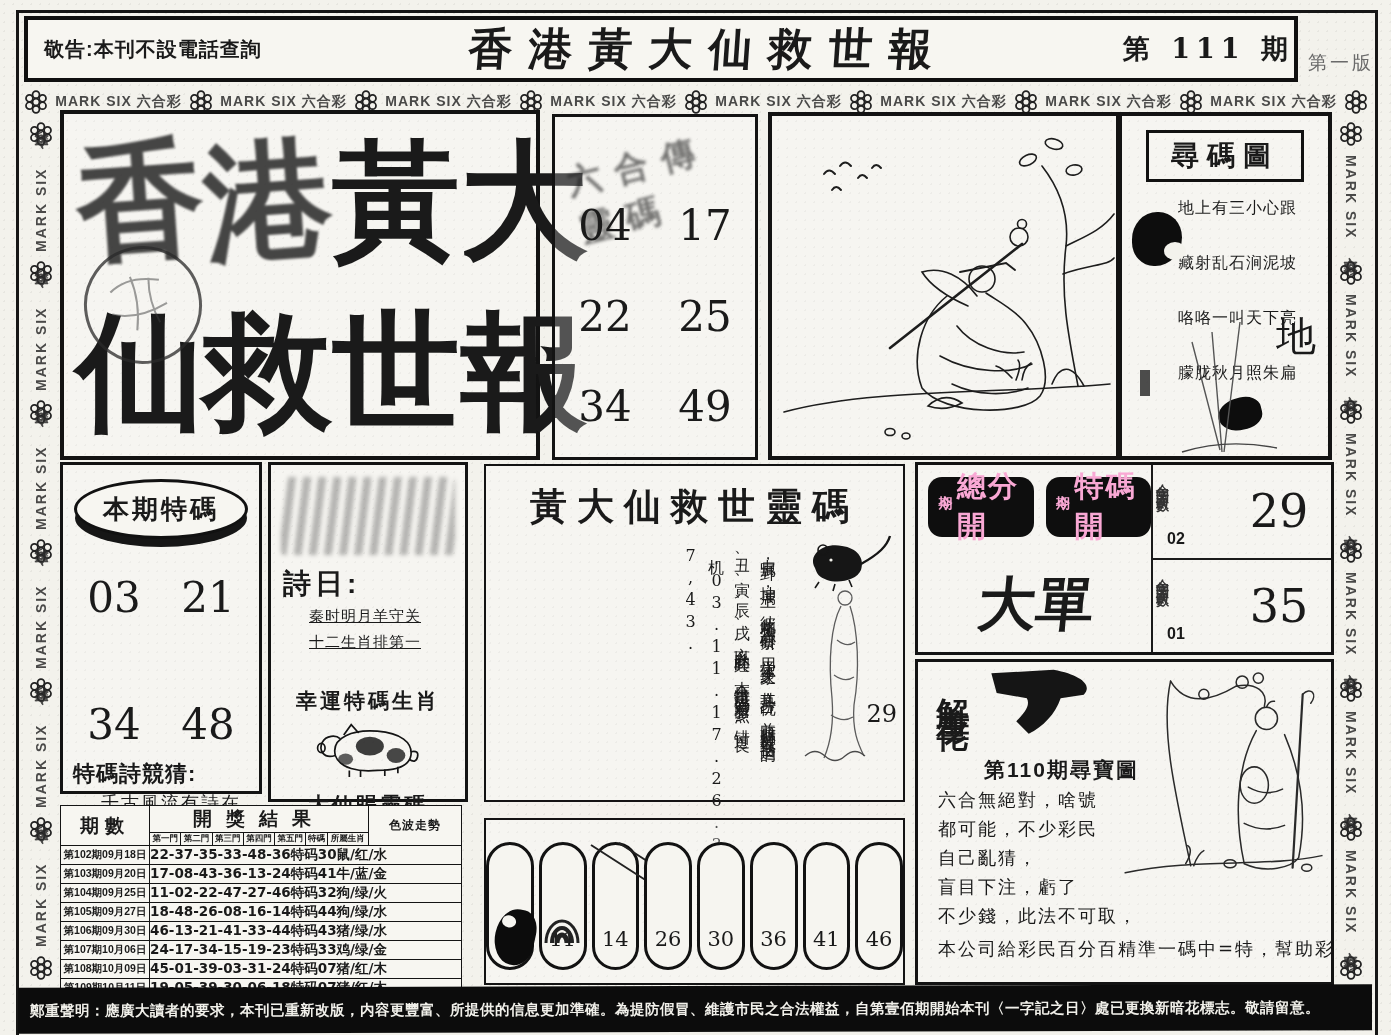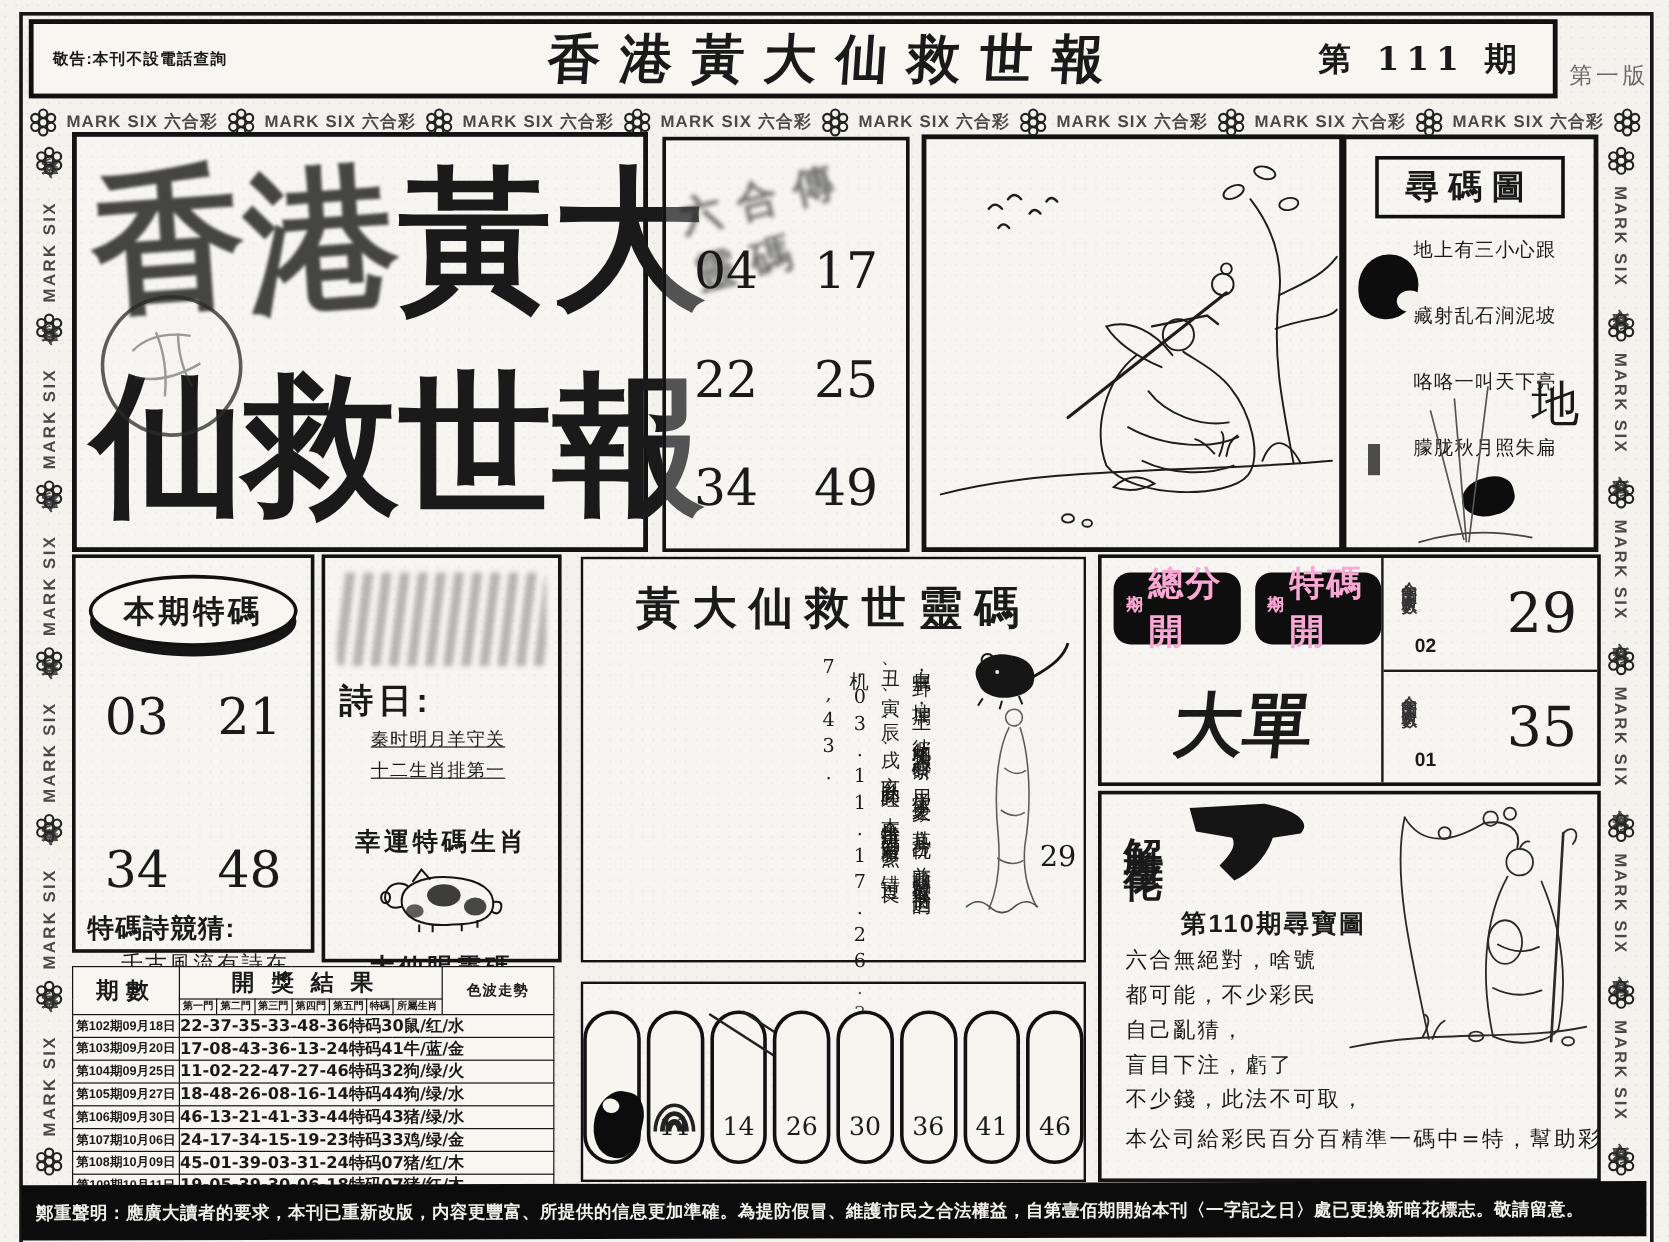--- a/index.html
+++ b/index.html
@@ -6,24 +6,24 @@
   body{width:1391px;height:1035px;overflow:hidden;}
   .page{position:relative;width:1391px;height:1035px;background:#f3f2ec;color:#1a1a1a;
         font-family:"Liberation Sans","DejaVu Sans",sans-serif;
         background-image:radial-gradient(rgba(0,0,0,.05) 1px, transparent 1px);
         background-size:9px 9px;}
   .outer-frame{position:absolute;left:16px;top:10px;width:1356px;height:1022px;border:3px solid #161616;pointer-events:none;}
 
   
   .masthead-bar{position:absolute;left:24px;top:16px;width:1274px;height:66px;border:4px solid #101010;background:#f7f6f1;
         display:flex;align-items:center;box-sizing:border-box;}
-  .notice{font-size:13px;font-weight:bold;margin-left:16px;width:250px;letter-spacing:1px;}
+  .notice{font-size:20px;font-weight:bold;margin-left:16px;width:250px;letter-spacing:1px;}
   .paper-title{flex:1;text-align:center;font-size:44px;font-weight:bold;font-family:"DejaVu Serif","Liberation Serif",serif;
         letter-spacing:16px;transform:skewX(-4deg);}
-  .issue{font-size:27px;font-weight:bold;font-family:"DejaVu Serif",serif;margin-right:24px;letter-spacing:6px;white-space:nowrap;}
+  .issue{font-size:27px;font-weight:bold;font-family:"DejaVu Serif",serif;letter-spacing:6px;white-space:nowrap;}
   .edition{position:absolute;left:1308px;top:50px;font-size:19px;color:#6a6a6a;filter:blur(.6px);letter-spacing:3px;}
 
   
   .strip{display:flex;justify-content:space-between;align-items:center;font-weight:bold;font-size:14px;color:#2c2c2c;}
   .strip .mark-text{white-space:nowrap;letter-spacing:1px;opacity:.85;}
   .strip .flower{line-height:0;}
   .strip-top{position:absolute;left:24px;top:87px;width:1344px;height:30px;}
   .strip-left,.strip-right{position:absolute;top:122px;width:38px;height:858px;flex-direction:column;}
   .strip-left{left:22px;transform:rotate(180deg);}
   .strip-right{left:1332px;}
@@ -100,21 +100,21 @@
   .result-left{flex:1;position:relative;}
   #badges{display:flex;gap:12px;margin:12px 0 0 10px;}
   .badge{background:#0e0e0e;color:#f9a8d4;border-radius:14px;height:60px;display:flex;align-items:center;padding:0 10px;}
   .badge-pre{writing-mode:vertical-rl;text-orientation:upright;font-size:14px;font-weight:bold;line-height:15px;margin-right:4px;height:44px;}
   .badge-main{font-size:29px;font-weight:bold;letter-spacing:2px;}
   .big-text{position:absolute;left:30px;bottom:8px;width:330px;display:flex;justify-content:space-between;padding:0 30px;
         font-family:"DejaVu Serif",serif;font-weight:bold;font-size:58px;transform:skewX(-6deg);}
   #stats{width:178px;border-left:2px solid #1a1a1a;display:flex;flex-direction:column;}
   .stat{flex:1;display:flex;align-items:center;}
   .stat + .stat{border-top:2px solid #1a1a1a;}
-  .stat-l{width:74px;padding-left:12px;}
+  .stat-l{width:74px;padding-left:0;}
   .stat-v{display:block;writing-mode:vertical-rl;text-orientation:upright;height:54px;font-size:13px;font-weight:bold;
         line-height:18px;letter-spacing:3px;color:#333;}
   .stat-count{display:block;font-size:16px;font-weight:bold;margin:2px 0 0 14px;}
   .stat-num{flex:1;text-align:center;font-family:"DejaVu Serif",serif;font-size:46px;}
 
   
   #jiehua{left:915px;top:659px;width:419px;height:326px;}
   .jie-title{position:absolute;left:12px;top:10px;writing-mode:vertical-rl;text-orientation:upright;
         font-size:33px;font-weight:bold;letter-spacing:10px;font-family:"DejaVu Serif",serif;}
   .jie-hand{position:absolute;left:64px;top:6px;}

